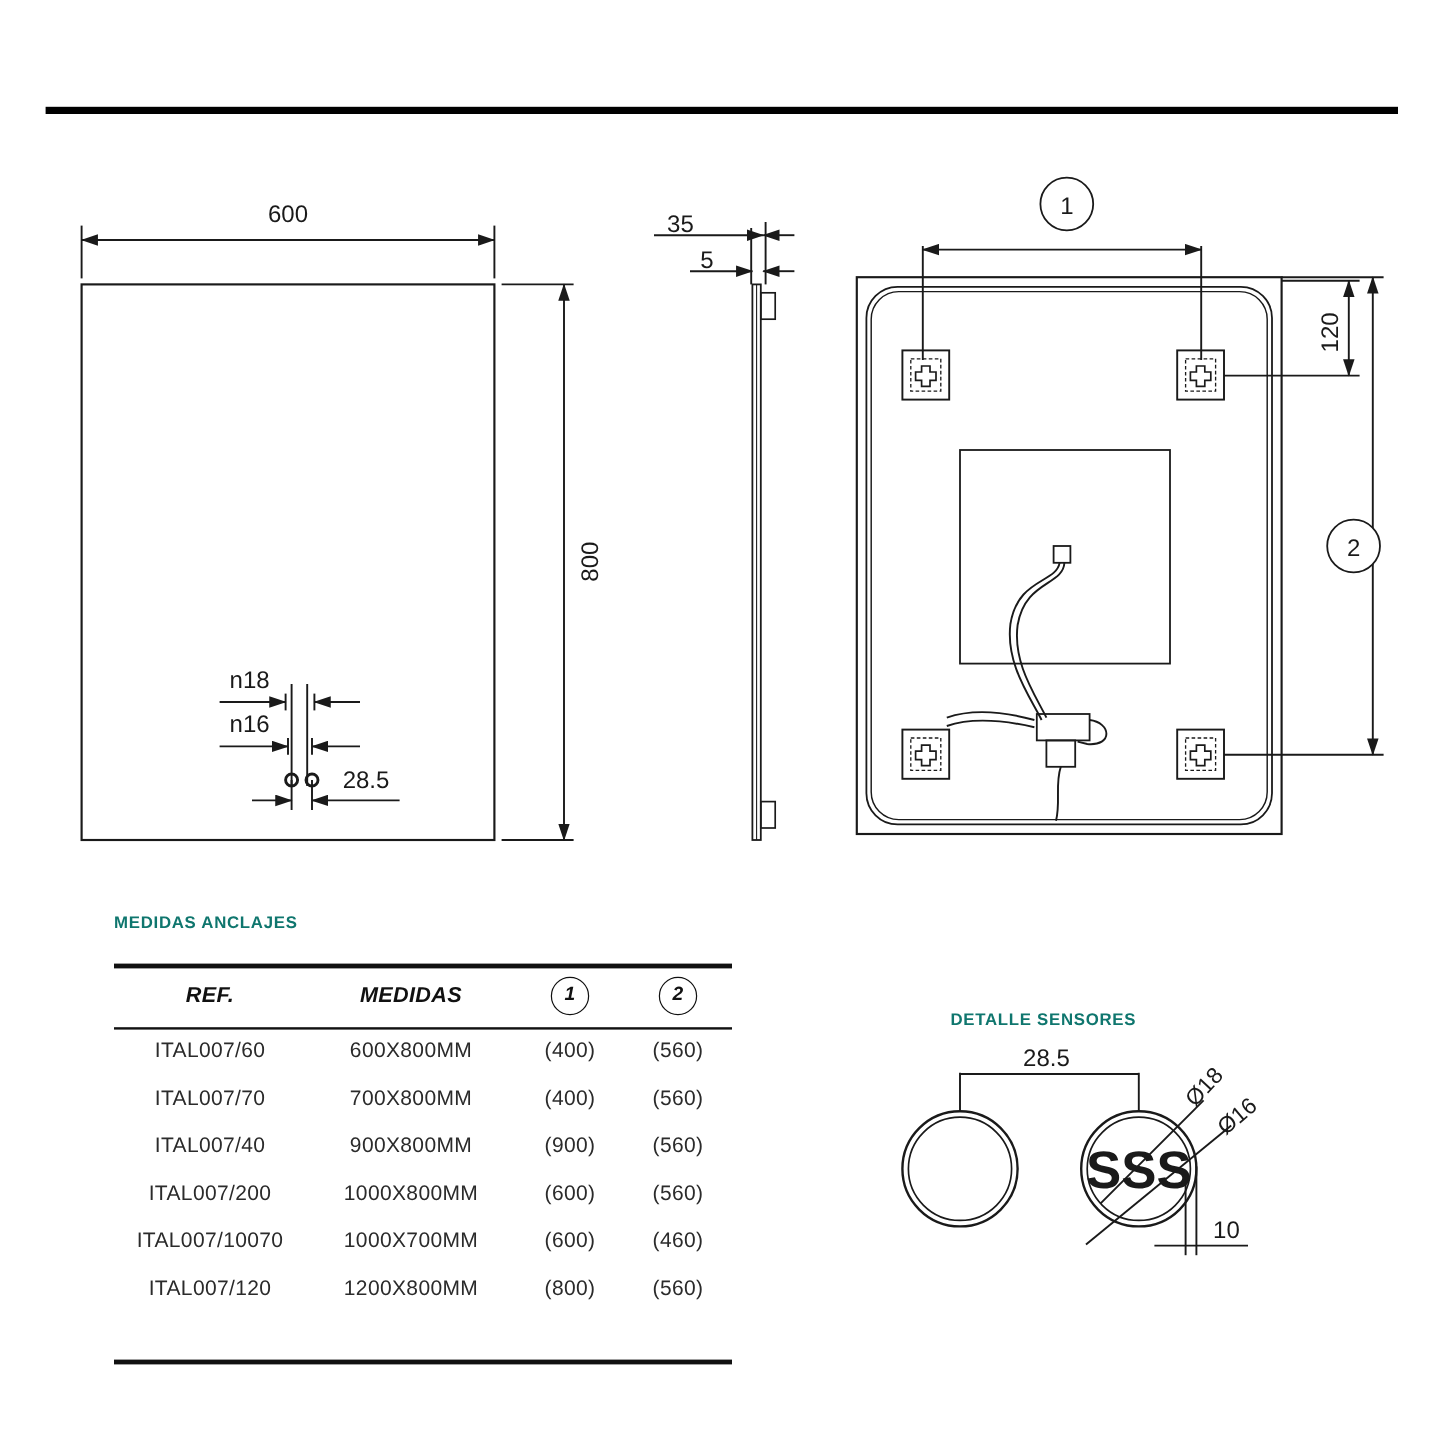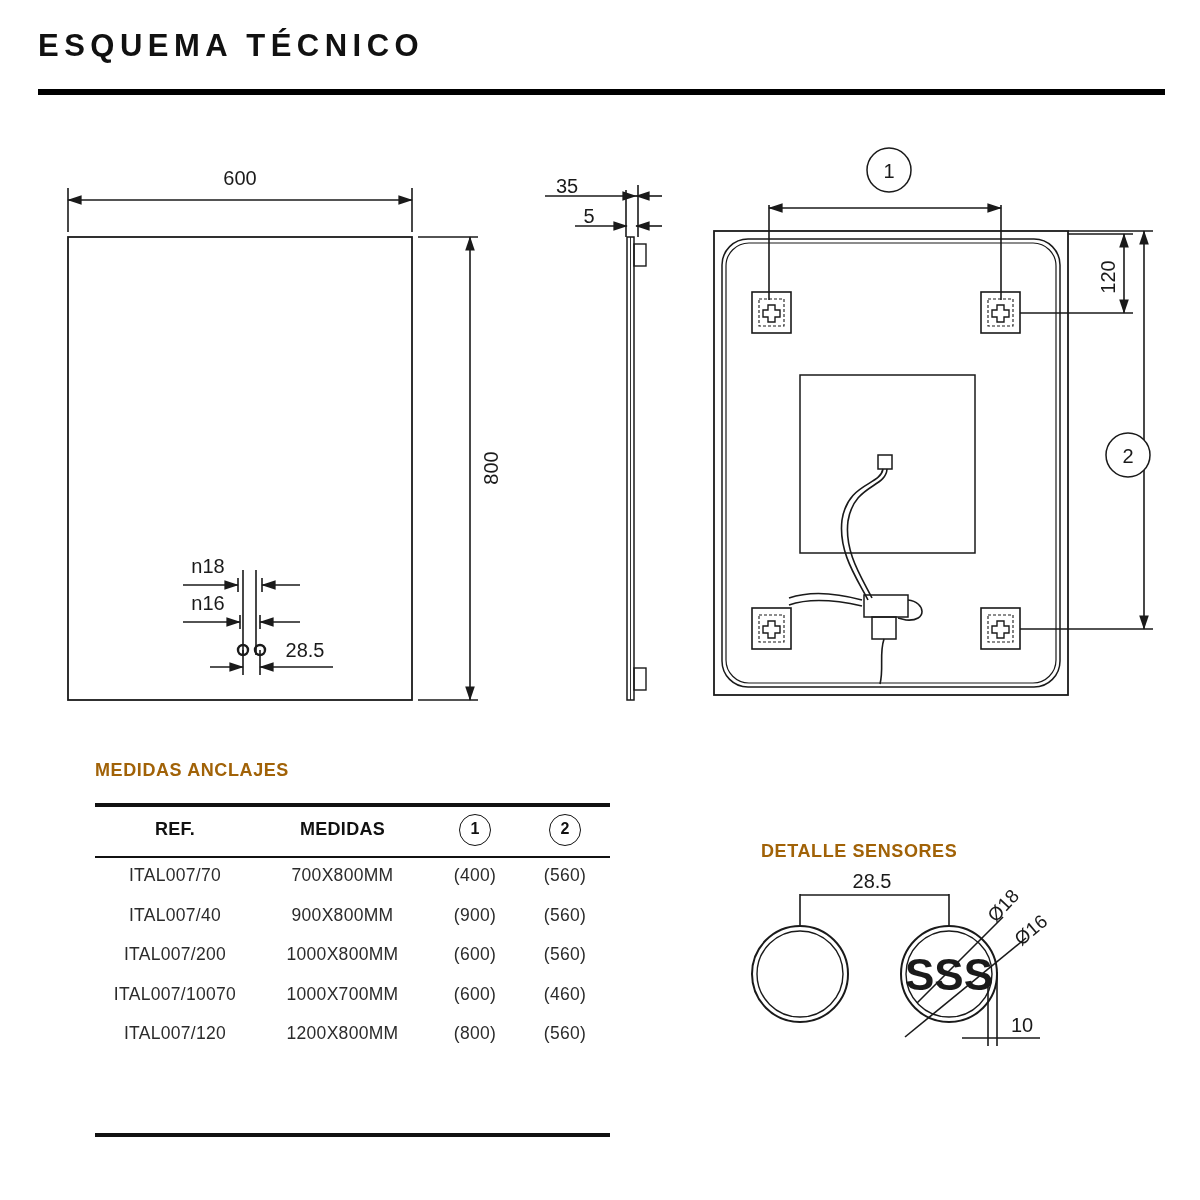--- a/index.html
+++ b/index.html
@@ -20,37 +20,37 @@
     background:#000000;
   }
 
   
   svg.canvas{position:absolute;left:0;top:0;width:1200px;height:1200px;
              overflow:visible;pointer-events:none;}
   svg text{font-family:"Liberation Sans", sans-serif;fill:#1a1a1a;}
 
   
   .sec-head{
-    position:absolute;font-size:18px;font-weight:bold;
-    letter-spacing:0.6px;color:#a16207;white-space:nowrap;
+    position:absolute;font-size:14px;font-weight:bold;
+    letter-spacing:0.6px;color:#0f766e;white-space:nowrap;
   }
   #anchors-heading{left:95px;top:760px;}
-  #sensors-heading{left:761px;top:841px;}
+  #sensors-heading{left:792px;top:841px;}
 
   
   #anchors-table{
     position:absolute;left:95px;top:803px;width:515px;
     border-collapse:collapse;
   }
   #anchors-table td,#anchors-table th{
     padding:0;text-align:center;vertical-align:middle;
     font-size:17.5px;font-weight:bold;color:#2b2b2b;
     letter-spacing:0.3px;
   }
-  #anchors-table thead th{height:53px;font-size:18px;color:#111;}
+  #anchors-table thead th{height:53px;font-size:18px;color:#111;font-style:italic;}
   #anchors-table tbody td{height:39.5px;font-weight:normal;}
   .col-ref{width:160px;}
   .col-med{width:175px;margin-top:44px;}
   .col-n1{width:90px;}
   .col-n2{width:90px;}
   .rule-thick{position:absolute;left:95px;width:515px;height:4px;background:#111;}
   .rule-thin{position:absolute;left:95px;width:515px;height:2px;background:#111;}
   #tbl-rule-top{top:803px;}
   #tbl-rule-head{top:856px;}
   #tbl-rule-bot{top:1133px;}
@@ -60,21 +60,20 @@
     display:inline-block;width:30px;height:30px;line-height:28px;
     border:1.6px solid #111;border-radius:50%;
     font-size:16px;font-weight:bold;text-align:center;color:#111;
   }
 </style>
 </head>
 <body>
 
 <div class="page">
 
-  <div id="page-title">ESQUEMA TÉCNICO</div>
   <div id="header-rule"></div>
 
   <svg class="canvas" viewBox="0 0 1200 1200">
     <defs>
       <marker id="ar" markerWidth="9" markerHeight="9" refX="8.5" refY="3" orient="auto" markerUnits="strokeWidth">
         <path d="M0,0 L9,3 L0,6 z" fill="#1a1a1a"></path>
       </marker>
       <marker id="arL" markerWidth="9" markerHeight="9" refX="0.5" refY="3" orient="auto" markerUnits="strokeWidth">
         <path d="M9,0 L0,3 L9,6 z" fill="#1a1a1a"></path>
       </marker>
@@ -251,20 +250,26 @@
         <th class="col-n1">
           <span class="badge">1</span>
         </th>
         <th class="col-n2">
           <span class="badge">2</span>
         </th>
       </tr>
     </thead>
     <tbody>
       <tr>
+        <td>ITAL007/60</td>
+        <td>600X800MM</td>
+        <td>(400)</td>
+        <td>(560)</td>
+      </tr>
+      <tr>
         <td>ITAL007/70</td>
         <td>700X800MM</td>
         <td>(400)</td>
         <td>(560)</td>
       </tr>
       <tr>
         <td>ITAL007/40</td>
         <td>900X800MM</td>
         <td>(900)</td>
         <td>(560)</td>

